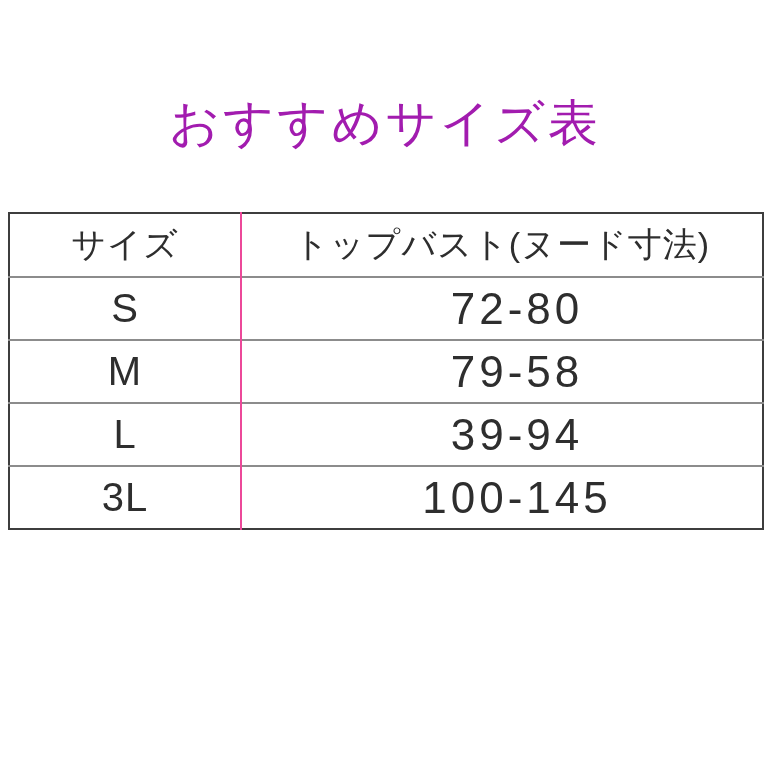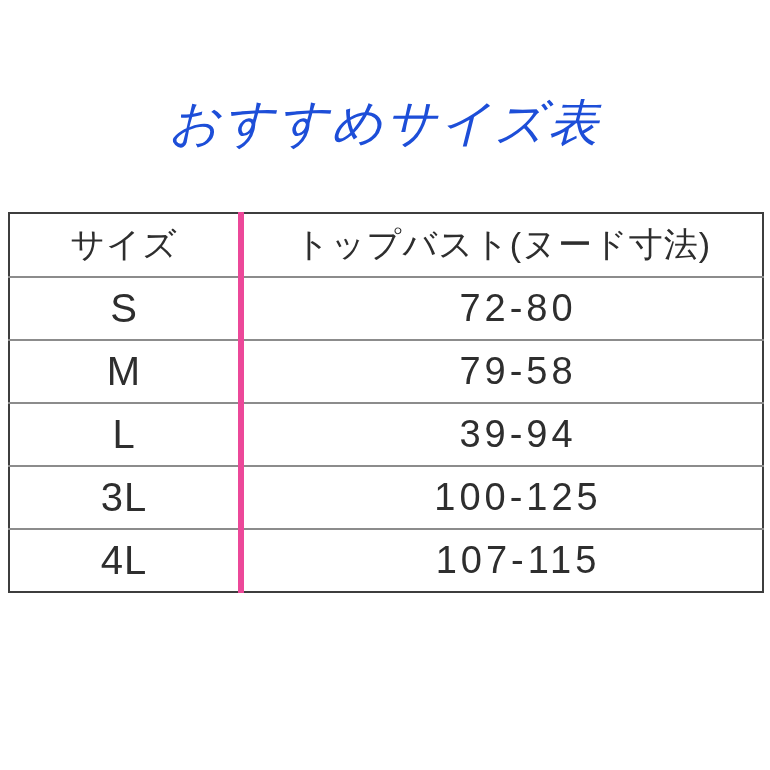--- a/index.html
+++ b/index.html
@@ -16,22 +16,21 @@
   }
   .page-title {
     margin: 0;
     padding-top: 90px;
     height: 66px;
     line-height: 66px;
     text-align: center;
     font-size: 50px;
     font-weight: 400;
     letter-spacing: 3px;
-    color: #1d4ed8;
-    font-style: italic;
+    color: #a21caf;
   }
   table.size-table {
     border-collapse: collapse;
     table-layout: fixed;
     width: 754px;
     margin: 56px 8px 0 8px;
     border: 2px solid #3d3d3d;
     background: #ffffff;
   }
   .size-table col.c-size { width: 232px; }
@@ -47,28 +46,28 @@
     font-size: 34px;
     letter-spacing: 1px;
     color: #2e2e2e;
   }
   .size-table tbody td {
     height: 61px;
     border-top: 2px solid #8c8c8c;
   }
   .size-table th.col-size,
   .size-table td.col-size {
-    border-right: 6px solid #ec4899;
+    border-right: 2px solid #ec4899;
   }
   .size-table td.col-size {
     font-size: 40px;
     letter-spacing: 1px;
   }
   .size-table td.col-bust {
-    font-size: 38px;
+    font-size: 44px;
     letter-spacing: 4px;
     padding-left: 30px;
   }
 </style>
 </head>
 <body>
 
 <h1 class="page-title">おすすめサイズ表</h1>
 
 <table class="size-table">
@@ -90,20 +89,16 @@
     <tr>
       <td class="col-size">M</td>
       <td class="col-bust">79-58</td>
     </tr>
     <tr>
       <td class="col-size">L</td>
       <td class="col-bust">39-94</td>
     </tr>
     <tr>
       <td class="col-size">3L</td>
-      <td class="col-bust">100-125</td>
-    </tr>
-    <tr>
-      <td class="col-size">4L</td>
-      <td class="col-bust">107-115</td>
+      <td class="col-bust">100-145</td>
     </tr>
   </tbody>
 </table>
 
 </body></html>

